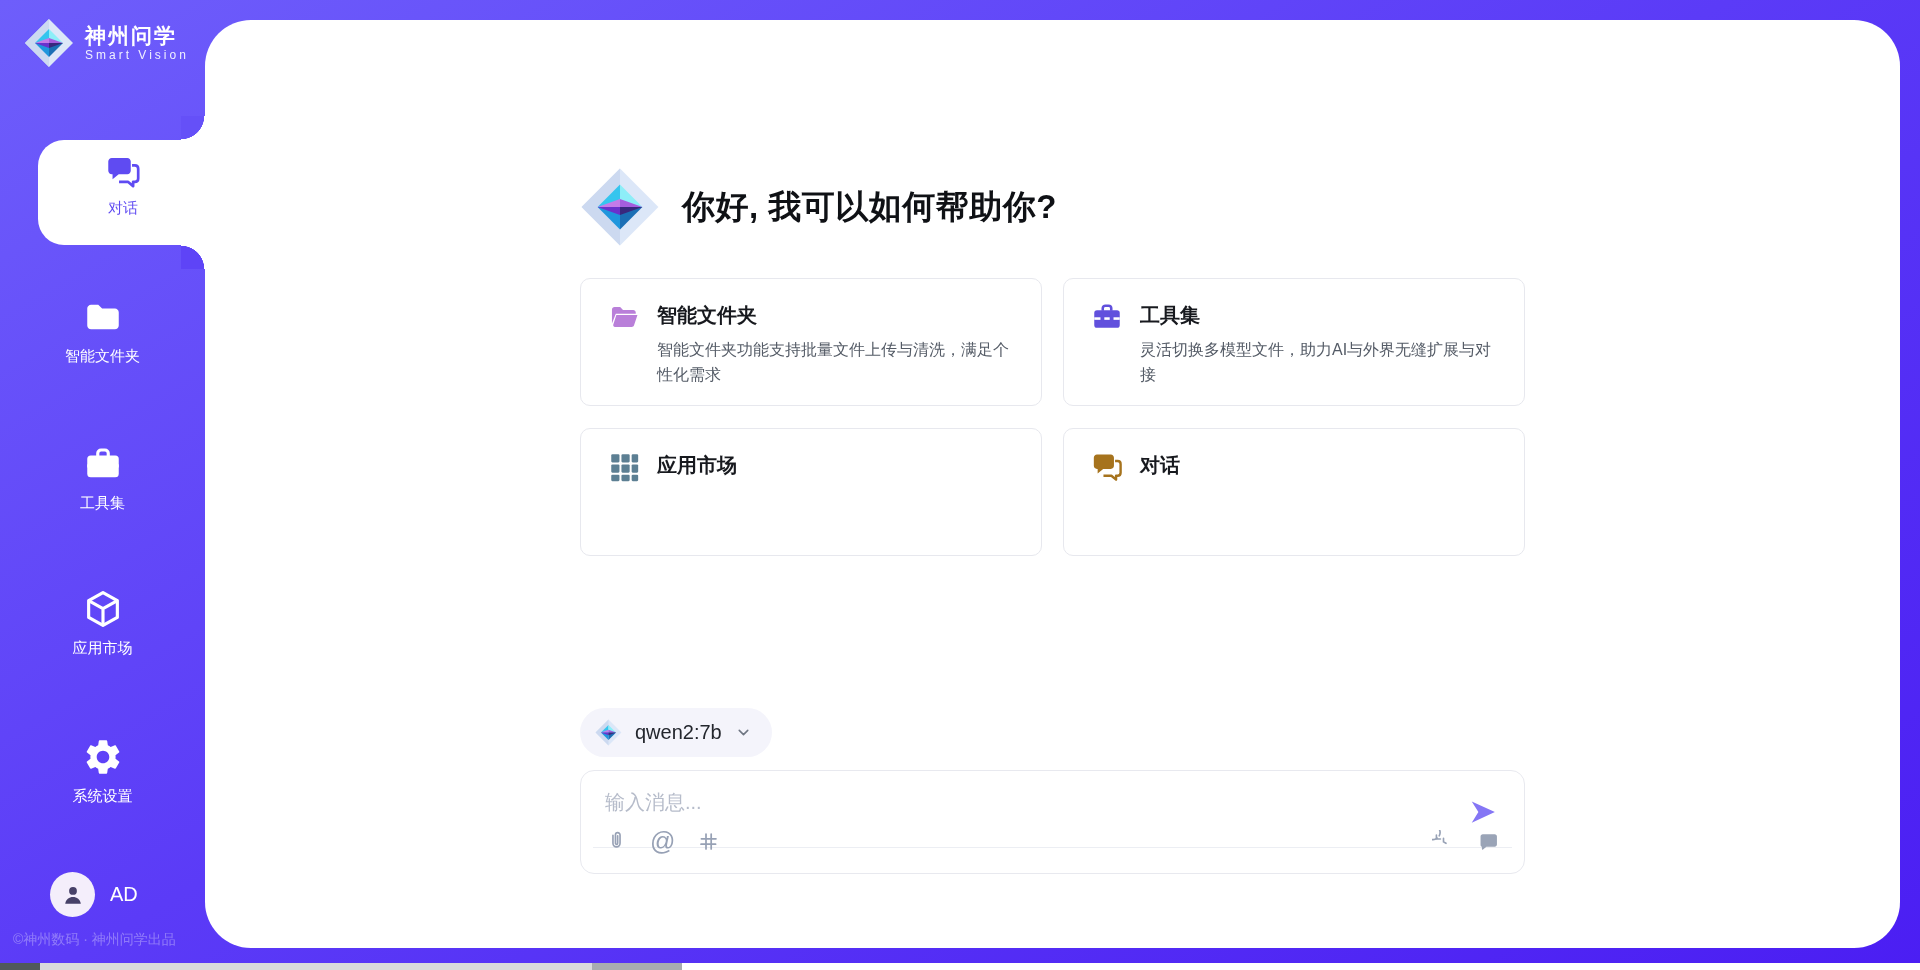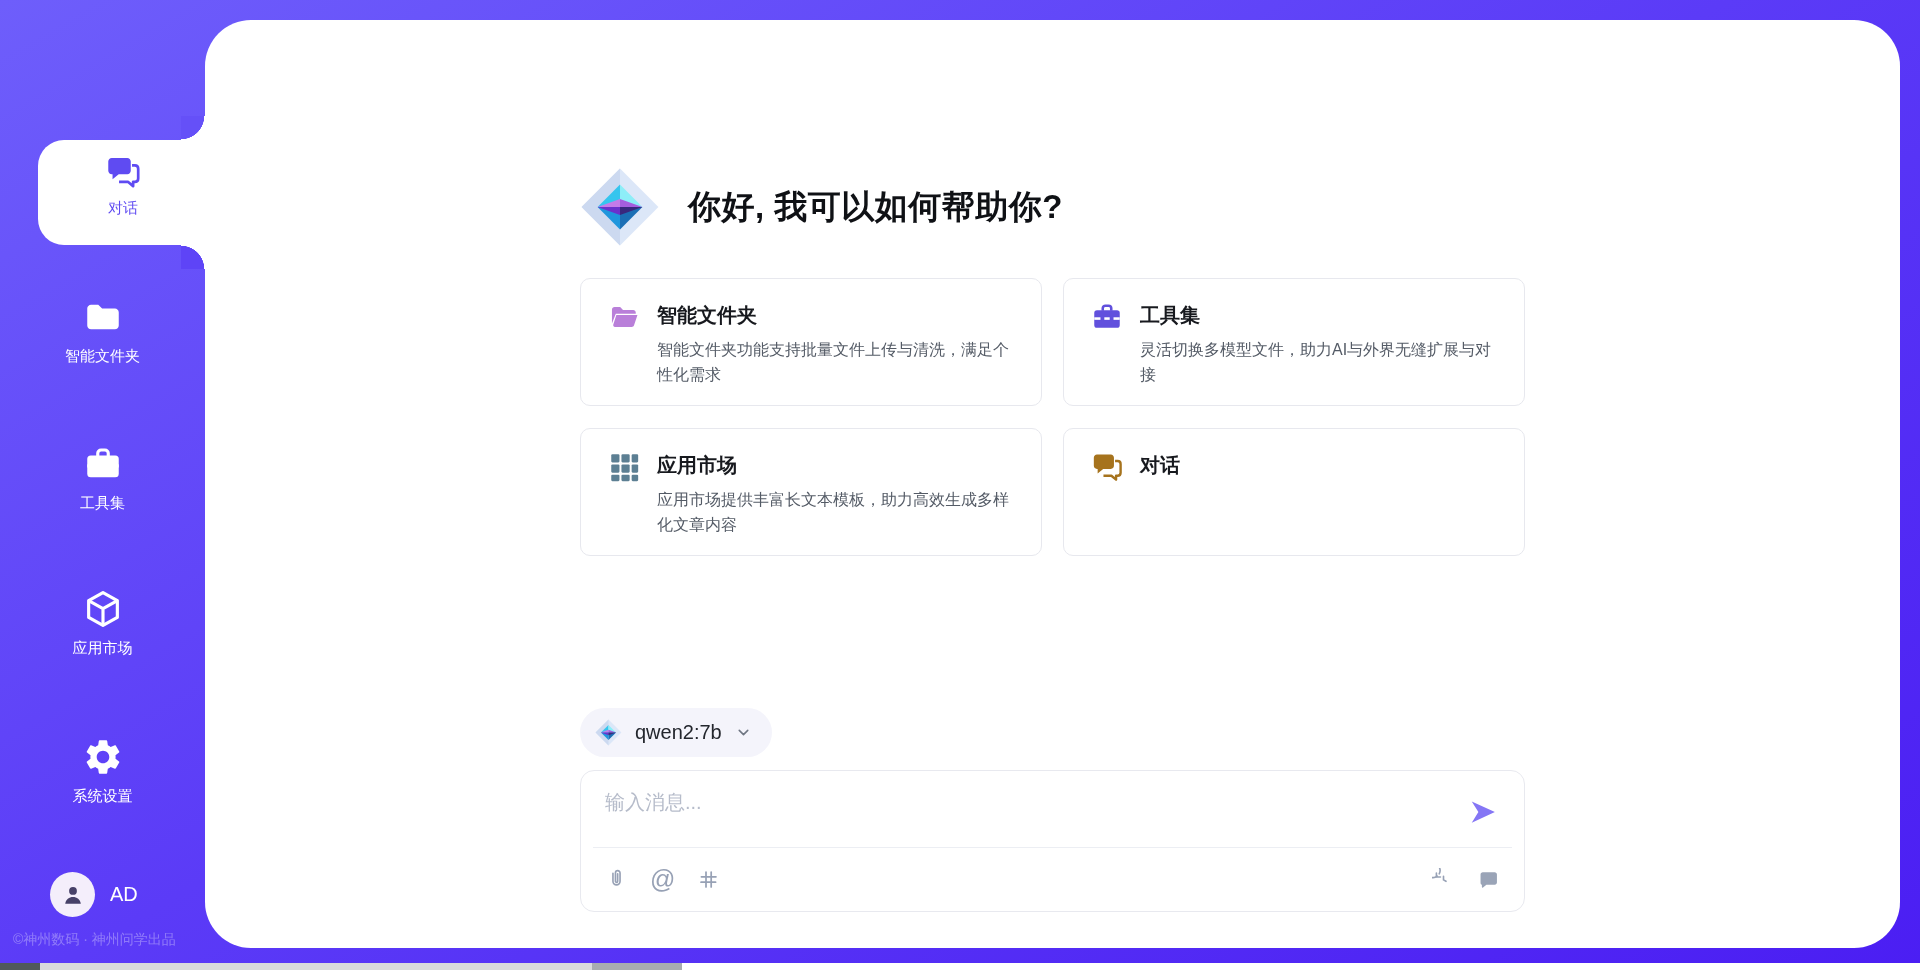--- a/index.html
+++ b/index.html
@@ -37,40 +37,40 @@
 
   .user-row { position:absolute; left:50px; top:872px; display:flex; align-items:center; gap:15px; cursor:pointer; }
   .avatar { width:45px; height:45px; border-radius:50%; background:#f4eefb;
     display:flex; align-items:center; justify-content:center; }
   .avatar svg { width:26px; height:26px; }
   .user-name { color:#fff; font-size:20px;text-align:right; }
   .copyright { position:absolute; left:13px; top:931px; color:rgba(255,255,255,.32); font-size:14px; }
 
   
   .content { width:945px; margin:0 auto; padding-top:143px; }
-  .greeting { display:flex; align-items:center; gap:28px; height:88px; }
+  .greeting { display:flex; align-items:center; gap:22px; height:88px; }
   .greeting svg { width:80px; height:80px; }
   .greeting-text { font-size:33px; font-weight:800; color:#0f1115; letter-spacing:.5px; }
 
   .cards { margin-top:27px; display:grid; grid-template-columns:462px 462px; gap:22px 21px; }
   .card { height:128px; border:1px solid #e7e8ee; border-radius:10px; background:#fff;
     padding:23px 26px; display:flex; gap:16px; cursor:pointer; }
   .card-icon { width:34px; height:34px; flex:0 0 34px; margin-top:-2px; }
   .card-title { font-size:20px; font-weight:700; color:#17191e; margin-bottom:9px; }
   .card-desc { font-size:16px; color:#545b66; line-height:1.55; }
   .ic-folder { color:#b97fd9; } .ic-toolbox { color:#6150dd; }
   .ic-market { color:#5c7f93; } .ic-chat { color:#a6731d; }
 
   .model-pill { margin-top:152px; height:49px; width:fit-content; background:#f4f4fb;
     border-radius:25px; display:flex; align-items:center; gap:13px; padding:0 20px 0 15px; cursor:pointer; }
   .model-pill .gem { width:27px; height:27px; }
   .model-label { font-size:20px; color:#23262d; }
   .model-pill .chev { width:17px; height:17px; color:#6f7683; }
 
-  .composer { margin-top:13px; height:142px; border:1px solid #e8e9ef; border-radius:14px;
+  .composer { margin-top:13px; height:104px; border:1px solid #e8e9ef; border-radius:14px;
     position:relative; background:#fff; }
   .composer-input { position:absolute; left:24px; top:14px; width:850px; height:34px;
     border:none; outline:none; font-size:20px; color:#333;
     font-family:"Liberation Sans","DejaVu Sans",sans-serif; }
   .composer-input::placeholder { color:#b6bcca; }
   .send-btn { position:absolute; right:26px; top:26px; width:30px; height:30px; cursor:pointer; }
   .composer-divider { position:absolute; left:12px; right:12px; top:76px; height:1px; background:#eceef3; }
   .composer-toolbar { position:absolute; left:24px; right:24px; bottom:0; height:64px;
     display:flex; align-items:center; gap:22px; color:#97a1b5; }
   .composer-toolbar .tool { width:23px; height:23px; cursor:pointer; }
@@ -110,20 +110,29 @@
       <rect x="3" y="7.2" width="18" height="12.4" rx="2" fill="currentColor"></rect>
       <rect x="3" y="12.2" width="18" height="1.8" fill="#fff"></rect>
       <rect x="7.4" y="11.1" width="2.7" height="3.8" rx="0.7" fill="currentColor"></rect>
       <rect x="13.9" y="11.1" width="2.7" height="3.8" rx="0.7" fill="currentColor"></rect>
     </g>
   </defs>
 </svg>
 
 <div class="sidebar">
 
+  <div class="brand">
+    <svg viewBox="0 0 100 100">
+        <use href="#gem"></use>
+      </svg>
+    <div>
+      <div class="brand-name">神州问学</div>
+      <div class="brand-sub">Smart Vision</div>
+    </div>
+  </div>
 
   <div class="fillet-top"></div>
   <div class="fillet-bottom"></div>
 
   <div class="active-tab">
     <svg viewBox="0 0 24 24">
         <use href="#chat-bubbles"></use>
       </svg>
     <div class="side-label">对话</div>
   </div>
@@ -210,21 +219,20 @@
             <rect x="17.4" y="3" width="4.6" height="5.8" rx="0.8"></rect>
           <rect x="3" y="10.2" width="5.8" height="5.8" rx="0.8"></rect>
             <rect x="10.2" y="10.2" width="5.8" height="5.8" rx="0.8"></rect>
             <rect x="17.4" y="10.2" width="4.6" height="5.8" rx="0.8"></rect>
           <rect x="3" y="17.4" width="5.8" height="4.6" rx="0.8"></rect>
             <rect x="10.2" y="17.4" width="5.8" height="4.6" rx="0.8"></rect>
             <rect x="17.4" y="17.4" width="4.6" height="4.6" rx="0.8"></rect>
         </svg>
         <div>
           <div class="card-title">应用市场</div>
-          <div class="card-desc">应用市场提供丰富长文本模板，助力高效生成多样化文章内容</div>
         </div>
       </div>
 
       <div class="card">
         <svg class="card-icon ic-chat" viewBox="0 0 24 24">
             <use href="#chat-bubbles"></use>
           </svg>
         <div>
           <div class="card-title">对话</div>
         </div>

